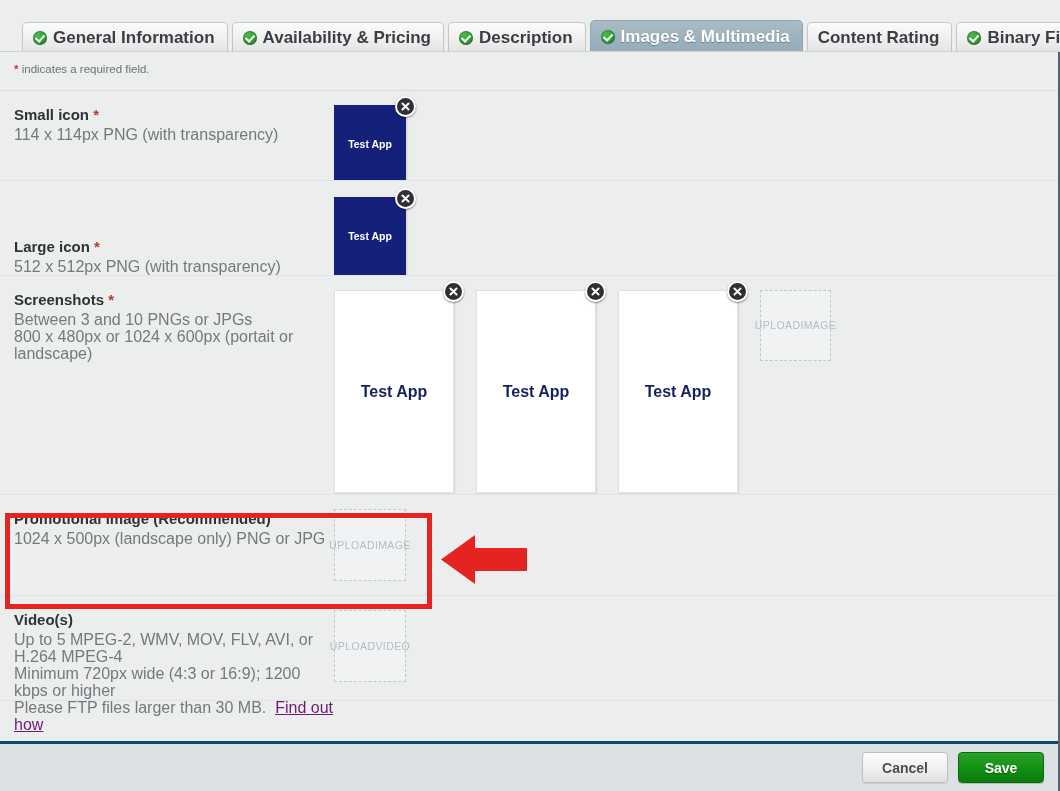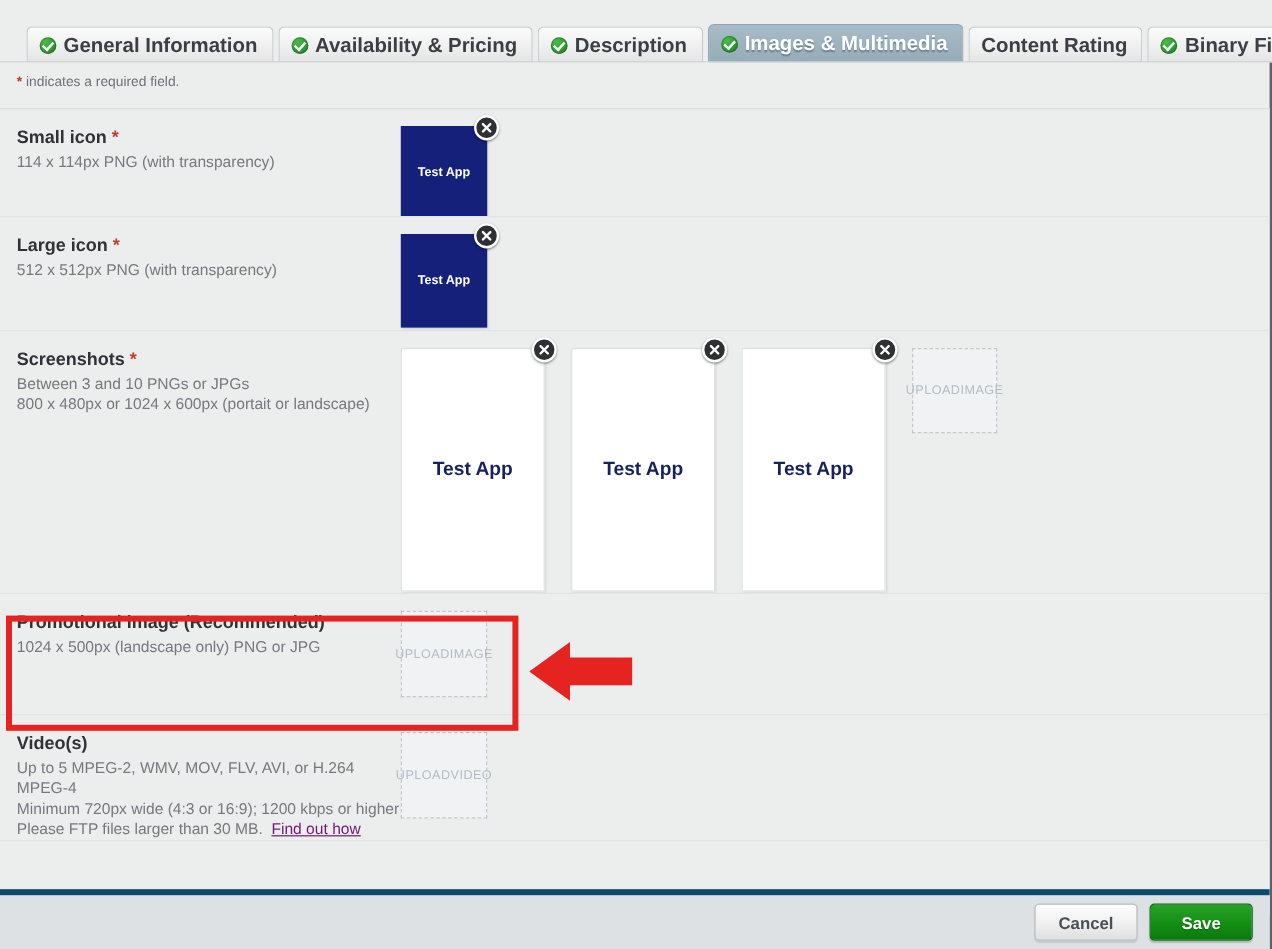--- a/index.html
+++ b/index.html
@@ -82,21 +82,21 @@
     background: #eceded;
   }
   .row:first-child { border-top: 1px solid #dcdddf; }
   .row-labels { width: 320px; flex: 0 0 320px; padding-top: 1px; }
   .row-title {
     font-size: 15px; font-weight: bold; color: #2f3337;
     margin-bottom: 3px;
   }
   .row-title .star { color: #c0392b; font-weight: bold; }
   .row-sub {
-    font-size: 13px; color: #75797e; line-height: 17px;
+    font-size: 16px; color: #75797e; line-height: 17px;
   }
   .row-sub a {
     color: #701a75; text-decoration: underline; cursor: pointer;
   }
   .row-media { display: flex; align-items: flex-start; gap: 0; }
 
   
   .thumb-wrap { position: relative; margin-right: 22px; }
   .thumb-icon {
     width: 72px; height: 78px;
@@ -133,21 +133,21 @@
     color: #b3bcc4; font-size: 10.5px; letter-spacing: .4px;
     line-height: 15px; text-align: center;
     cursor: pointer;
   }
   .uploader.small { width: 71px; height: 71px; }
   .uploader.promo { width: 72px; height: 72px; }
   .uploader.video { width: 72px; height: 72px; }
 
   
   .row-smallicon { height: 90px; }
-  .row-largeicon { height: 95px; }
+  .row-largeicon { height: 95px; align-items: flex-end; }
   .row-screenshots { height: 219px; }
   .row-promo { height: 101px; }
   .row-video { height: 105px; }
   .row-tail { height: 63px; border-top: 1px solid #e2e3e4; background: #eceded; }
 
   
   .annot-box {
     position: absolute;
     left: 5px; top: 513px;
     width: 427px; height: 96px;
@@ -161,21 +161,21 @@
     width: 86px; height: 53px;
     z-index: 30;
     pointer-events: none;
   }
 
   
   .footer {
     position: absolute; left: 0; bottom: 0;
     width: 1058px; height: 50px;
     background: #dde1e4;
-    border-top: 5px solid #0c4a6e;
+    border-top: 3px solid #0c4a6e;
     display: flex; align-items: center; justify-content: flex-end;
     padding-right: 14px; gap: 10px;
   }
   .btn {
     min-width: 86px; height: 31px;
     border-radius: 4px;
     font-size: 14px; font-weight: bold;
     display: flex; align-items: center; justify-content: center;
     cursor: pointer;
   }

